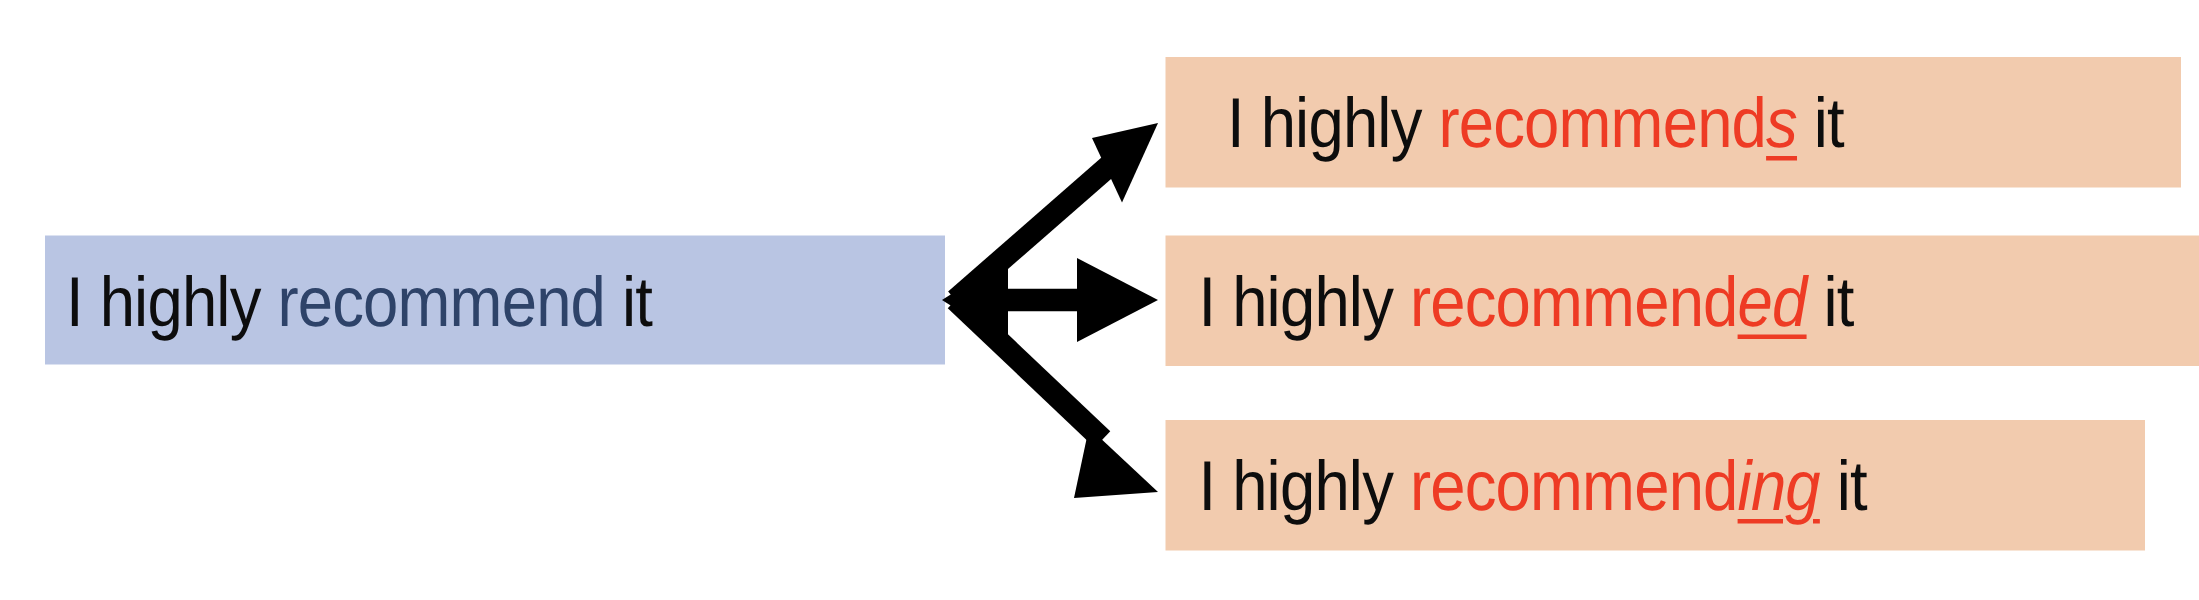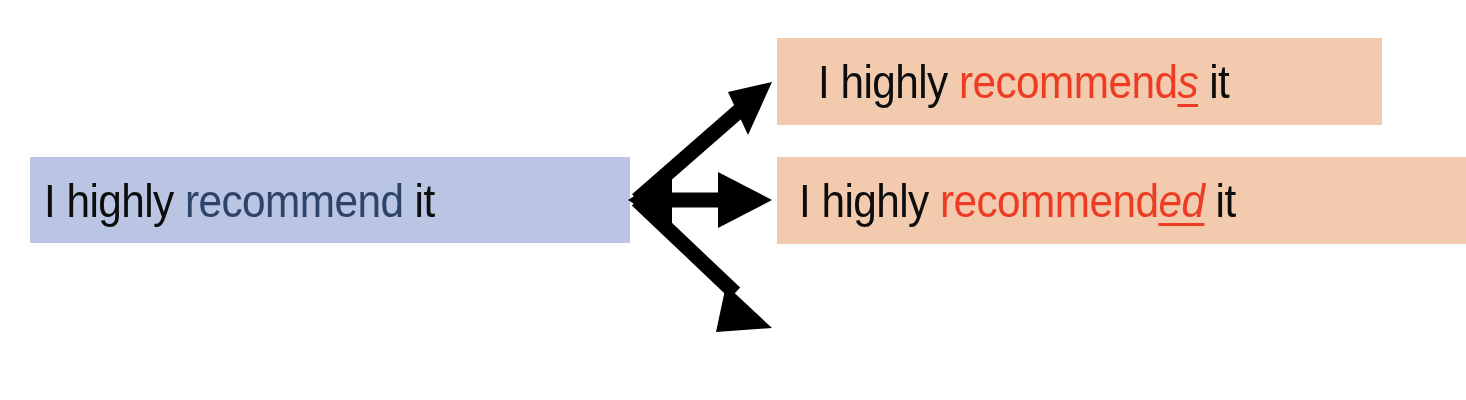--- a/index.html
+++ b/index.html
@@ -60,21 +60,21 @@
   }
   .seg-black  { color: #0d0d0d; }
   .seg-navy   { color: #2e4369; }
 
   
   .target-box {
     background: #f2cbae;
     padding-left: 22px;
     height: 87px;
   }
-  #target-box-1 { left: 777px; top: 38px;  width: 605px; padding-left: 41px; }
+  #target-box-1 { left: 777px; top: 38px;  width: 677px; padding-left: 41px; }
   #target-box-2 { left: 777px; top: 157px; width: 758px; }
   #target-box-3 { left: 777px; top: 280px; width: 653px; }
 
   .seg-red {
     color: #ee3b24;
   }
   .seg-suffix {
     color: #ee3b24;
     font-style: italic;
     text-decoration: underline;
@@ -115,14 +115,17 @@
   </svg>
 
   <div id="target-box-1" class="sent-box target-box">
     <span class="txt"><span class="seg-black">I highly </span><span class="seg-red">recommend</span><span class="seg-suffix">s</span><span class="seg-black"> it</span></span>
   </div>
 
   <div id="target-box-2" class="sent-box target-box">
     <span class="txt"><span class="seg-black">I highly </span><span class="seg-red">recommend</span><span class="seg-suffix">ed</span><span class="seg-black"> it</span></span>
   </div>
 
+  <div id="target-box-3" class="sent-box target-box">
+    <span class="txt"><span class="seg-black">I highly </span><span class="seg-red">recommend</span><span class="seg-suffix">ing</span><span class="seg-black"> it</span></span>
+  </div>
 
 </div>
 
 </body></html>

